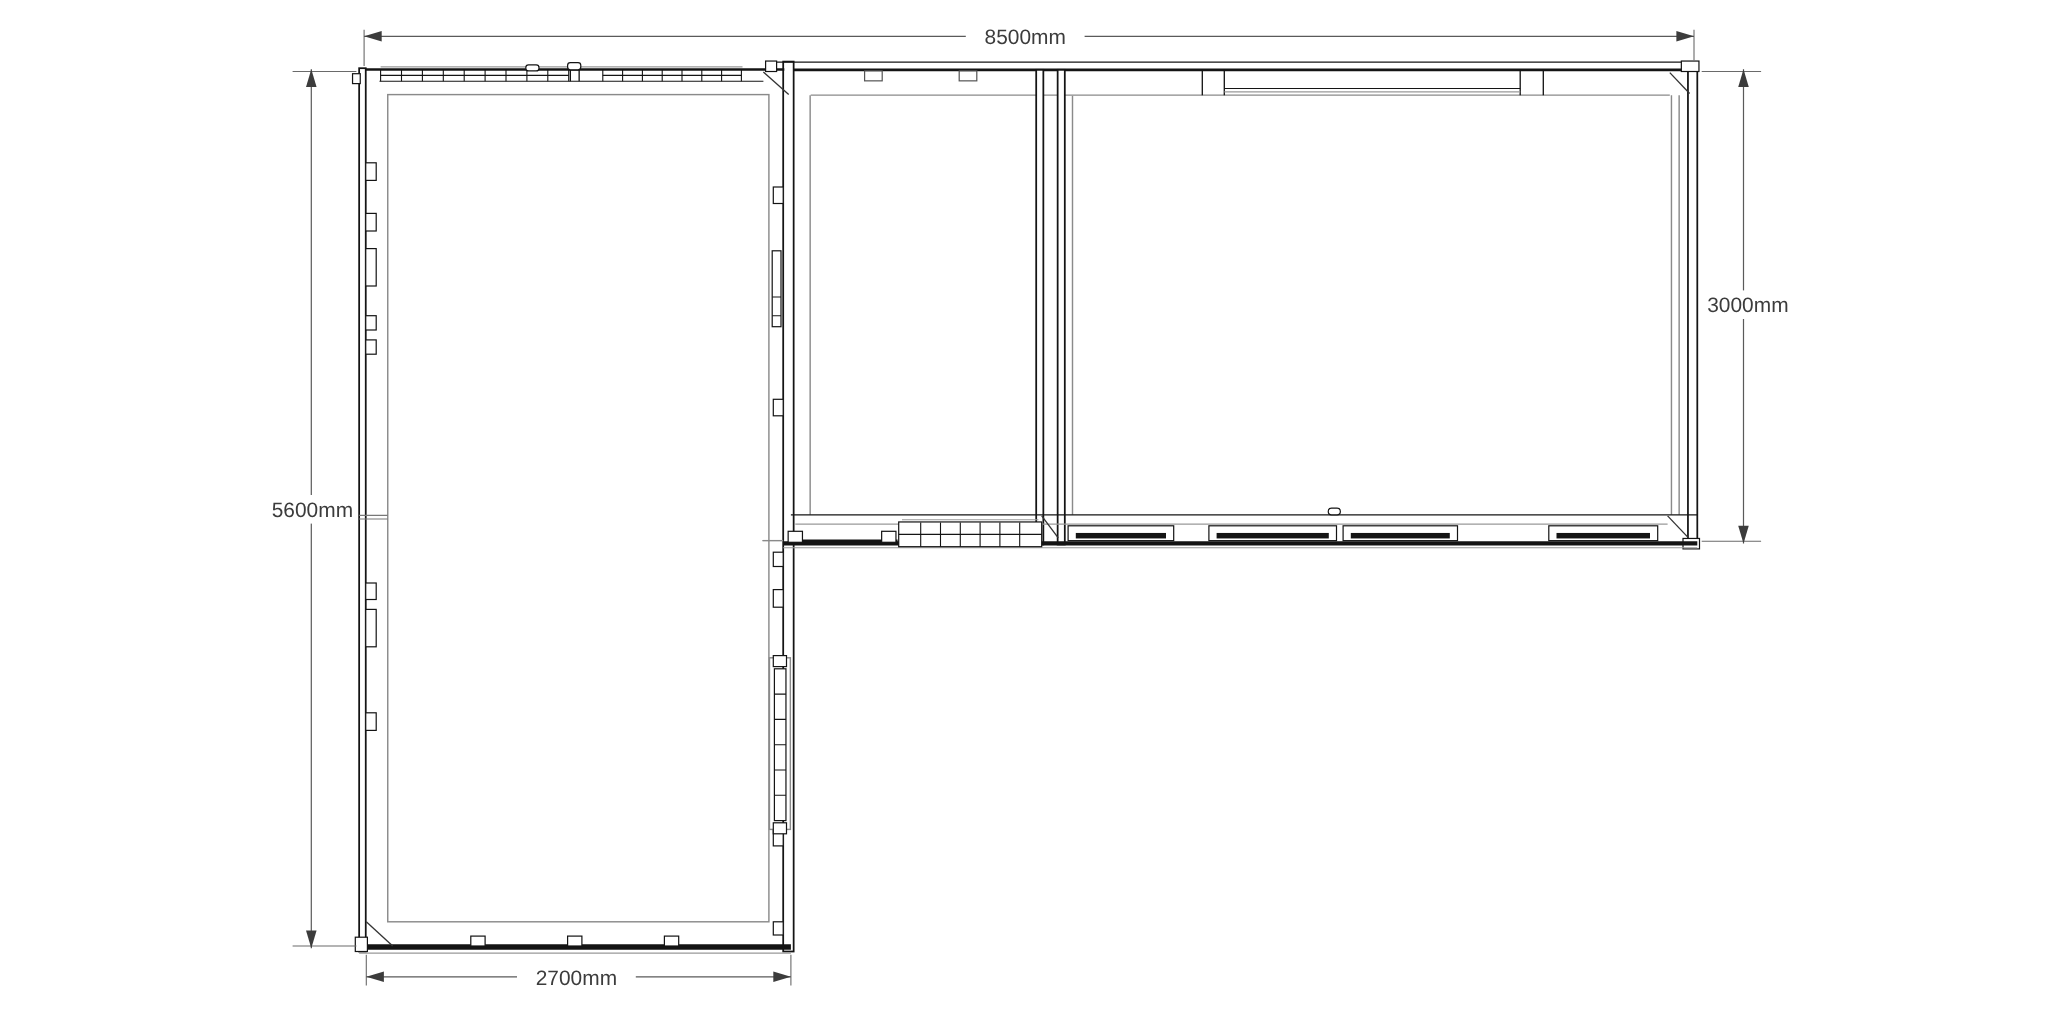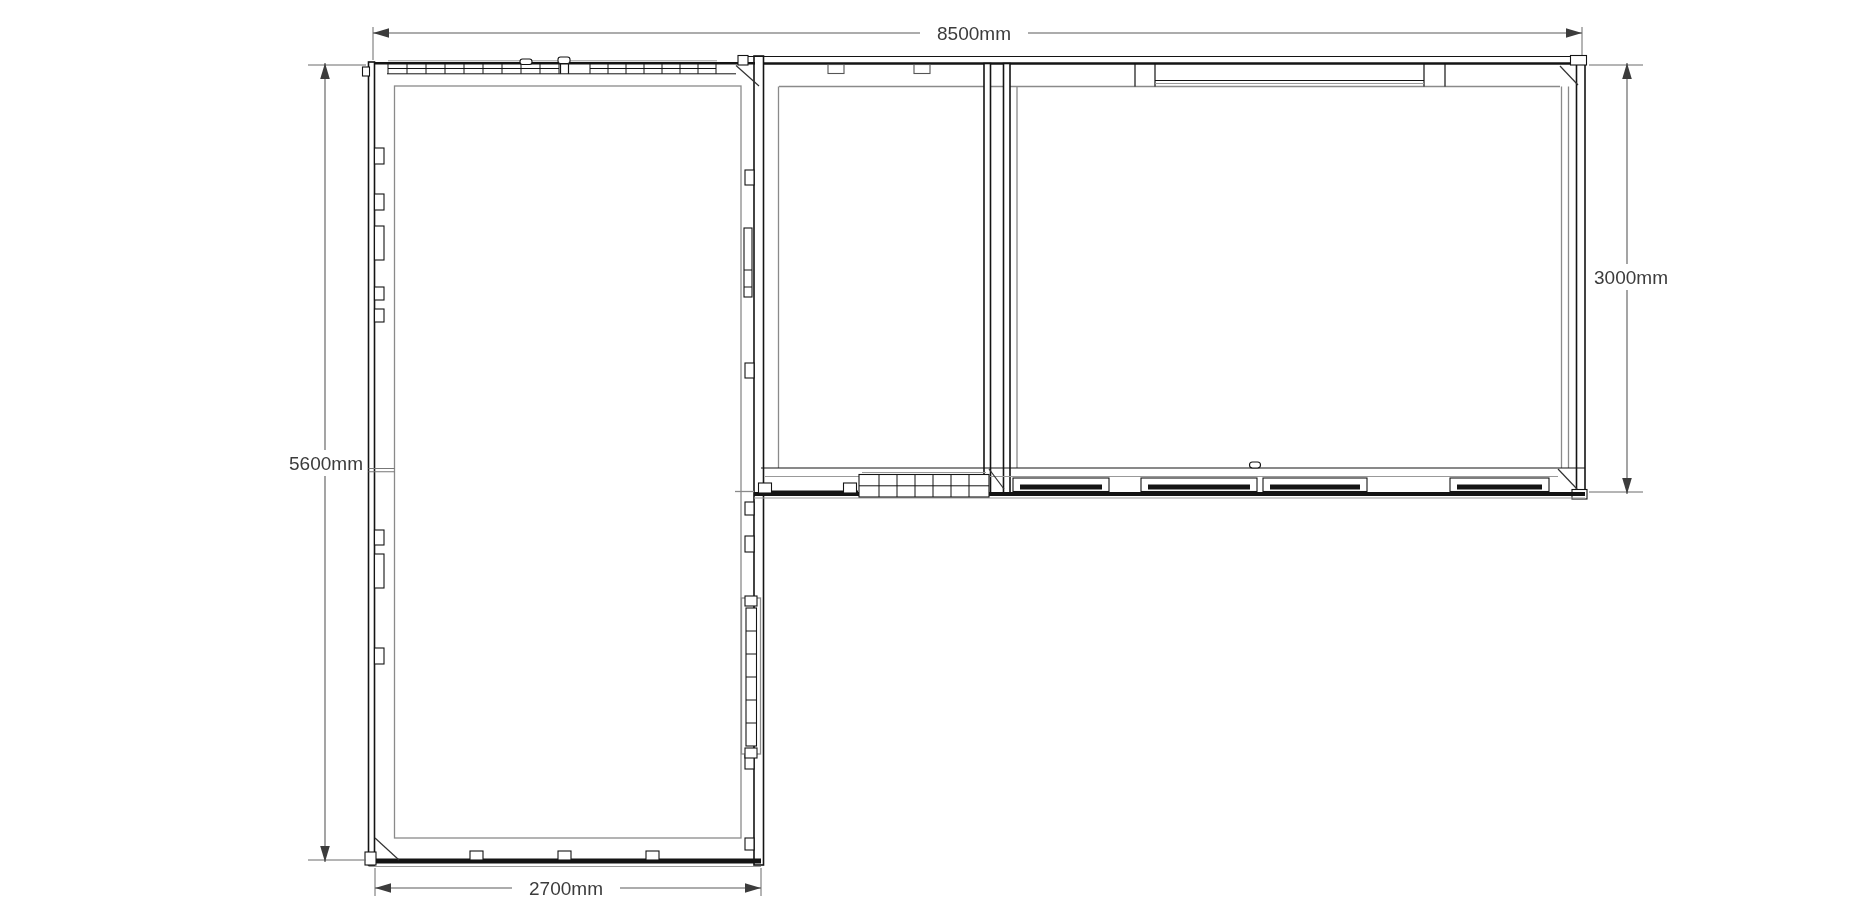--- a/index.html
+++ b/index.html
@@ -4,21 +4,21 @@
 <style>
   html, body {
     margin: 0;
     padding: 0;
     background: #ffffff;
     width: 1870px;
     height: 920px;
     overflow: hidden;
     font-family: "Liberation Sans", sans-serif;
   }
-  #plan-wrap { width: 1500px; height: 920px; margin-left: 42px; }
+  #plan-wrap { width: 1500px; height: 920px; }
   svg { display: block; }
   .dim-text {
     font-family: "Liberation Sans", "DejaVu Sans", sans-serif;
     font-size: 19px;
     fill: #3c3c3c;
   }
   .dim-line { stroke: #5a5a5a; stroke-width: 1.1; fill: none; }
   .ext-line { stroke: #6a6a6a; stroke-width: 1; fill: none; }
   .arrow { fill: #3c3c3c; stroke: none; }
   .wall-heavy { stroke: #141414; stroke-width: 2.4; fill: none; }

